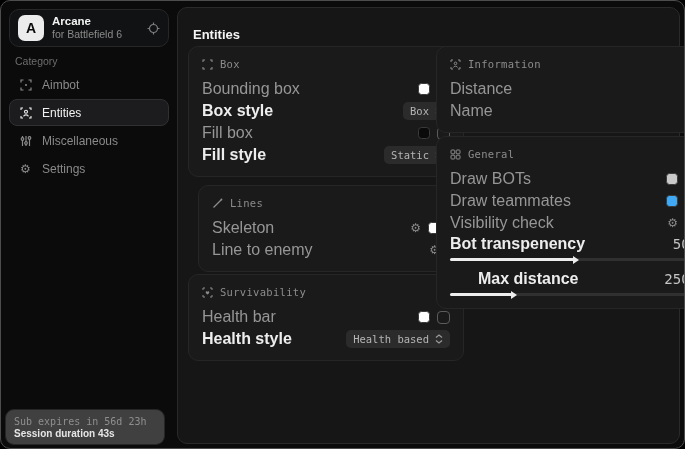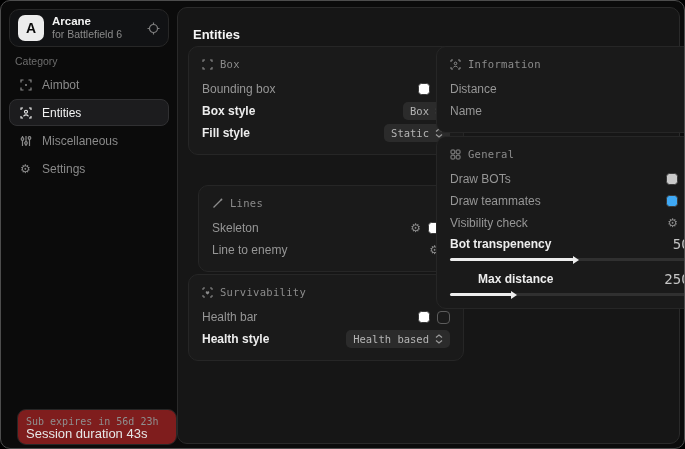--- a/index.html
+++ b/index.html
@@ -28,43 +28,43 @@
   .nav{position:absolute;left:8px;top:70px;width:160px;display:flex;flex-direction:column;gap:1px;}
   .nav-item{
     height:27px;border-radius:8px;border:1px solid transparent;box-sizing:border-box;
     display:flex;align-items:center;gap:10px;padding:0 9px;cursor:pointer;
     color:#8a8a8a;font-size:12px;text-align:right;
   }
   .nav-item .nico{display:flex;align-items:center;width:13px;justify-content:center;}
   .nav-item.active{background:#1c1c1e;border-color:#303032;color:#f2f2f2;}
   .gear-glyph{font-size:12px;line-height:1;color:#8a8a8a;}
   .sub-box{
-    position:absolute;left:16px;top:408px;width:160px;height:36px;box-sizing:border-box;
-    border:1px solid #262626;border-radius:9px;background:#7f1d1d;
+    position:absolute;left:4px;top:408px;width:160px;height:36px;box-sizing:border-box;
+    border:1px solid #262626;border-radius:9px;background:#404040;
     padding:4px 8px;display:flex;flex-direction:column;justify-content:center;
   }
   .sub-line1{font-family:"DejaVu Sans Mono",monospace;font-size:10px;color:#8f8f8f;line-height:13px;white-space:nowrap;}
-  .sub-line2{font-size:13px;font-weight:normal;color:#e6e6e6;line-height:12px;}
+  .sub-line2{font-size:10px;font-weight:bold;color:#e6e6e6;line-height:12px;}
   
   .panel{
     position:absolute;left:176px;top:6px;width:503px;height:437px;box-sizing:border-box;
     background:#161616;border:1px solid #2a2a2a;border-radius:10px;
   }
   .page-title{position:absolute;left:15px;top:19px;font-size:13px;font-weight:bold;color:#f5f5f5;}
   .card{
     position:absolute;width:276px;box-sizing:border-box;
     background:#1a1a1a;border:1px solid #262626;border-radius:10px;
     padding:9px 13px 10px 13px;
   }
   .card-h{
     display:flex;align-items:center;gap:7px;height:16px;margin-bottom:6px;
     font-family:"DejaVu Sans Mono",monospace;font-size:10.5px;color:#8c8c8c;letter-spacing:.3px;
   }
   .row{display:flex;justify-content:space-between;align-items:center;height:22px;}
-  .lbl{font-size:12px;color:#969696;text-align:center;}
+  .lbl{font-size:16px;color:#969696;text-align:center;}
   .lbl.bright{color:#ededed;font-weight:600;}
   .ctrl{display:flex;align-items:center;gap:7px;}
   .checkbox{
     width:13px;height:13px;border:1.5px solid #5c5c5c;border-radius:4px;
     box-sizing:border-box;cursor:pointer;background:transparent;
   }
   .swatch{width:12px;height:12px;border-radius:3.5px;border:1px solid #3a3a3a;box-sizing:border-box;cursor:pointer;}
   .dropdown{
     display:flex;align-items:center;gap:6px;background:#2b2b2b;border-radius:5px;
     padding:3px 7px;cursor:pointer;
@@ -168,20 +168,27 @@
       </div>
       <div class="row">
         <span class="lbl bright">Box style</span>
         <span class="dropdown">
           <span>Box</span>
           <span>
             <svg class="ic" width="8" height="10" viewBox="0 0 8 10" fill="none" stroke="#9a9a9a" stroke-width="1.2">
               <path d="M1 3.5L4 1l3 2.5M1 6.5L4 9l3-2.5"></path>
             </svg>
           </span>
+        </span>
+      </div>
+      <div class="row">
+        <span class="lbl">Fill box</span>
+        <span class="ctrl">
+          <span class="swatch" style="background: rgb(10, 10, 10);"></span>
+          <span class="checkbox"></span>
         </span>
       </div>
       <div class="row">
         <span class="lbl bright">Fill style</span>
         <span class="dropdown">
           <span>Static</span>
           <span>
             <svg class="ic" width="8" height="10" viewBox="0 0 8 10" fill="none" stroke="#9a9a9a" stroke-width="1.2">
               <path d="M1 3.5L4 1l3 2.5M1 6.5L4 9l3-2.5"></path>
             </svg>

